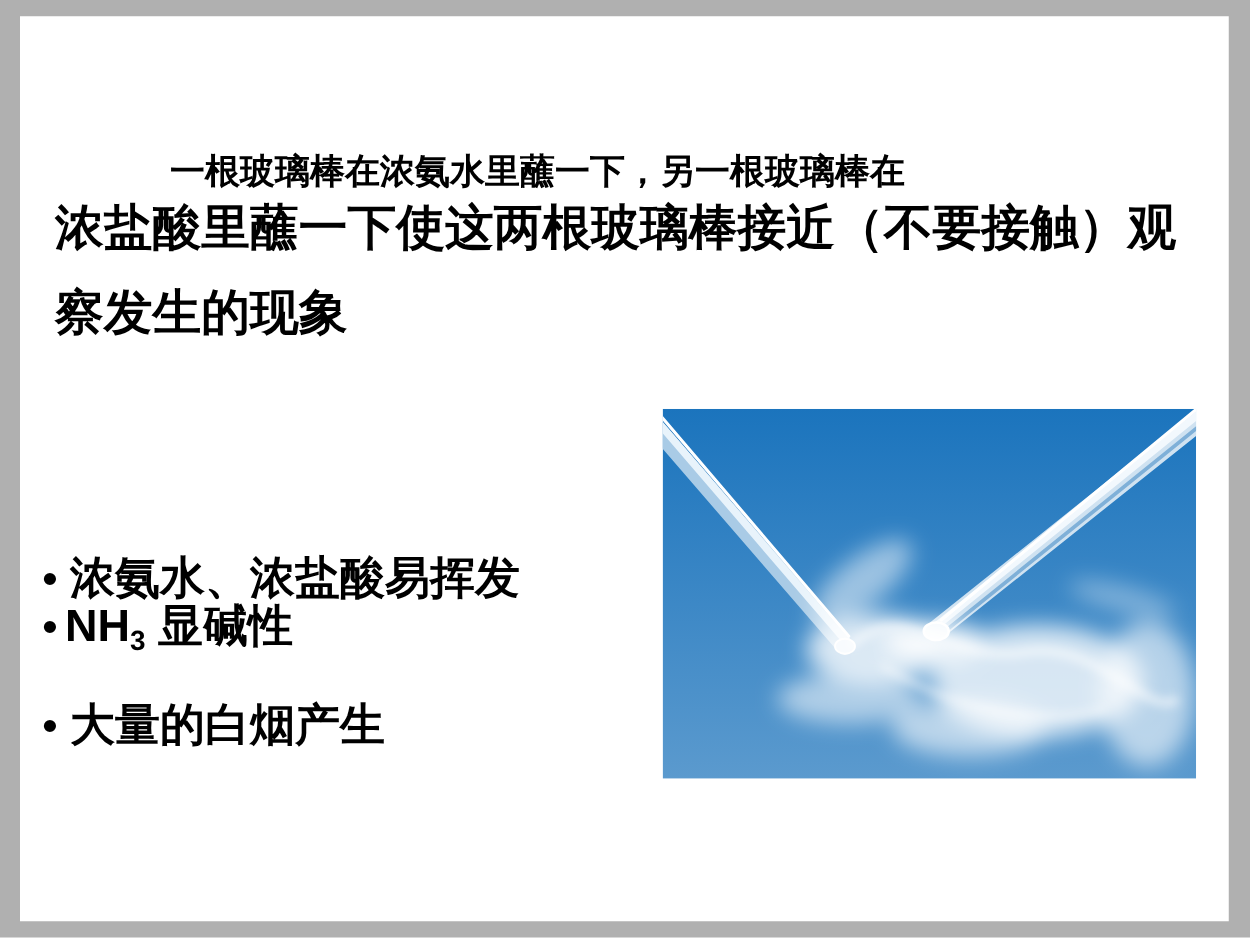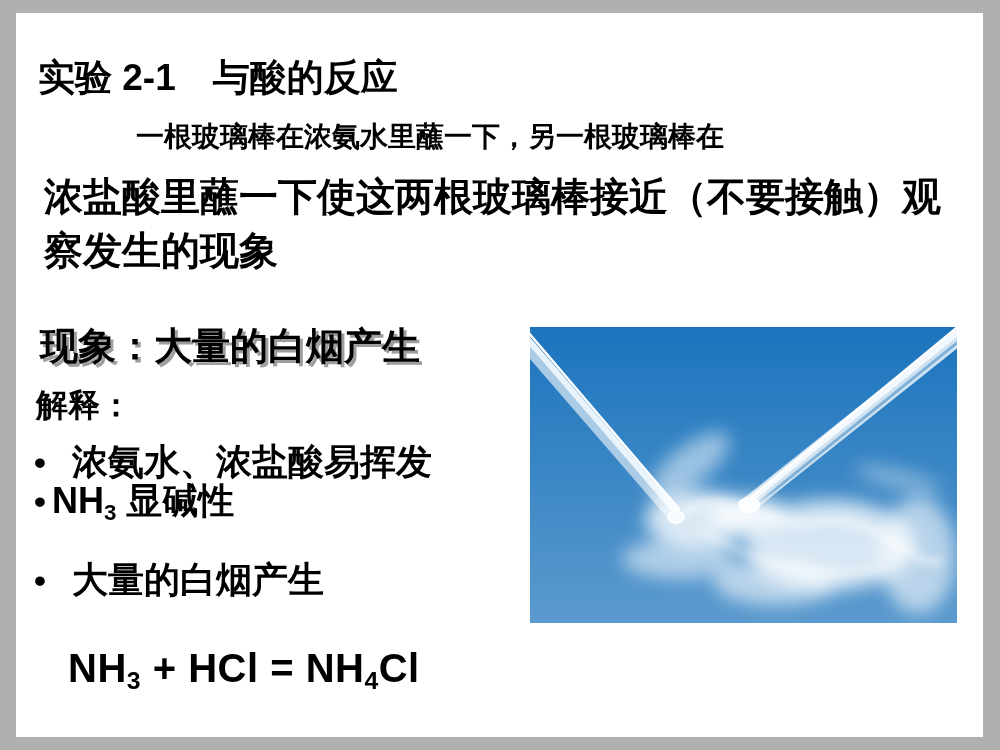--- a/index.html
+++ b/index.html
@@ -13,72 +13,67 @@
     position:absolute; left:16px; top:13px;
     width:967px; height:724px;
     background:#ffffff;
   }
   .t {
     position:absolute; color:#000; font-weight:bold;
     white-space:nowrap; line-height:1.15;
   }
   .title      { left:22px;  top:44px;  font-size:37px; }
   .desc-0     { left:120px; top:108px; font-size:28px; }
-  .desc-1     { left:28px;  top:162px; font-size:39px; }
+  .desc-1     { left:28px;  top:148px; font-size:39px; }
   .desc-2     { left:28px;  top:216px; font-size:39px;text-align:center; }
   .phenomenon { left:24px;  top:312px; font-size:38px;
                 text-shadow:3px 3px 0 var(--shadow_gray, #9e9e9e); }
   .explain    { left:20px;  top:374px; font-size:32px; }
   .bullet-line{ font-size:36px; }
   .b1 { left:18px; top:428px; }
   .b2 { left:18px; top:467px; }
   .b3 { left:18px; top:546px; }
   .dot { font-size:34px; }
-  .gap-wide   { margin-left:26px; }
+  .gap-wide   { margin-left:10px; }
   .gap-narrow { margin-left:6px; }
   .sub { font-size:0.62em; position:relative; top:0.30em; font-weight:bold; }
   .equation { left:52px; top:632px; font-size:40px; letter-spacing:0.5px; }
   .photo {
     position:absolute; left:514px; top:314px;
     width:427px; height:296px; overflow:hidden;
   }
   .photo svg { display:block; }
 </style>
 </head>
 <body>
 
 <div class="canvas">
   <div class="slide">
 
-    <div class="t title">实验 2-1　与酸的反应</div>
 
     <div>
       <div class="t desc-0">一根玻璃棒在浓氨水里蘸一下，另一根玻璃棒在</div>
       <div class="t desc-1">浓盐酸里蘸一下使这两根玻璃棒接近（不要接触）观</div>
       <div class="t desc-2">察发生的现象</div>
     </div>
 
-    <div class="t phenomenon">现象：大量的白烟产生</div>
 
-    <div class="t explain">解释：</div>
 
     <div>
       <div class="t bullet-line b1">
         <span class="dot">•</span><span class="gap-wide">浓氨水、浓盐酸易挥发</span>
       </div>
       <div class="t bullet-line b2">
         <span class="dot">•</span><span class="gap-narrow">NH</span><span class="sub">3</span><span> 显碱性</span>
       </div>
       <div class="t bullet-line b3">
         <span class="dot">•</span><span class="gap-wide">大量的白烟产生</span>
       </div>
     </div>
 
-    <div class="t equation"><span>NH</span><span class="sub">3</span><span> + HCl = NH</span><span class="sub">4</span><span>Cl</span>
-    </div>
 
     <div class="photo">
       <svg width="427" height="296" viewBox="0 0 427 296" xmlns="http://www.w3.org/2000/svg">
         <defs>
           <linearGradient id="sky" x1="0" y1="0" x2="0" y2="1">
             <stop offset="0" style="stop-color:var(--sky_top,#1b74bd)"></stop>
             <stop offset="1" style="stop-color:var(--sky_bottom,#5b9ace)"></stop>
           </linearGradient>
           <filter id="blur8" x="-60%" y="-60%" width="220%" height="220%">
             <feGaussianBlur stdDeviation="9"></feGaussianBlur>

